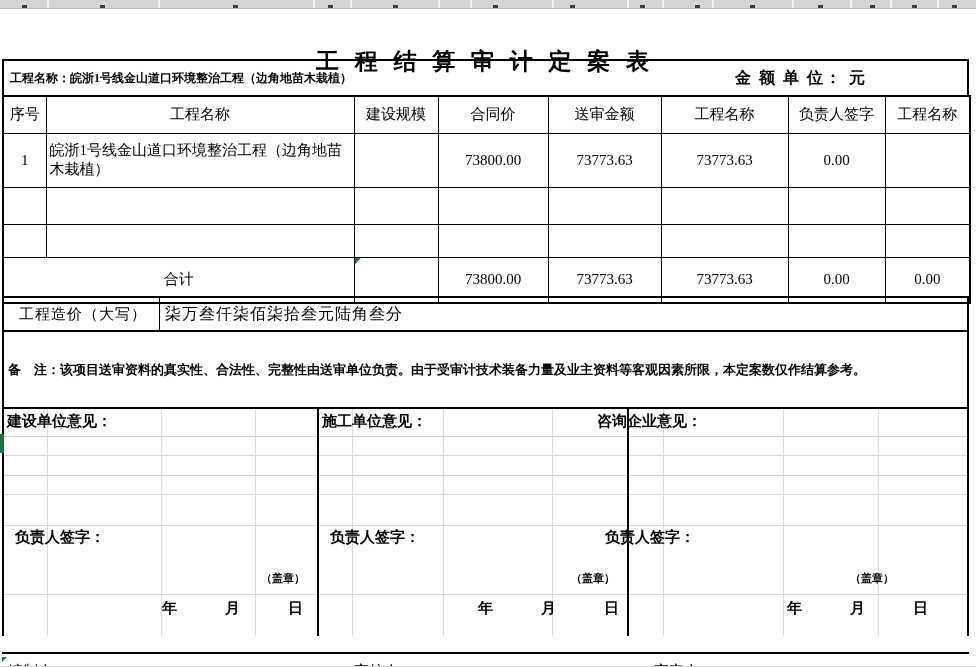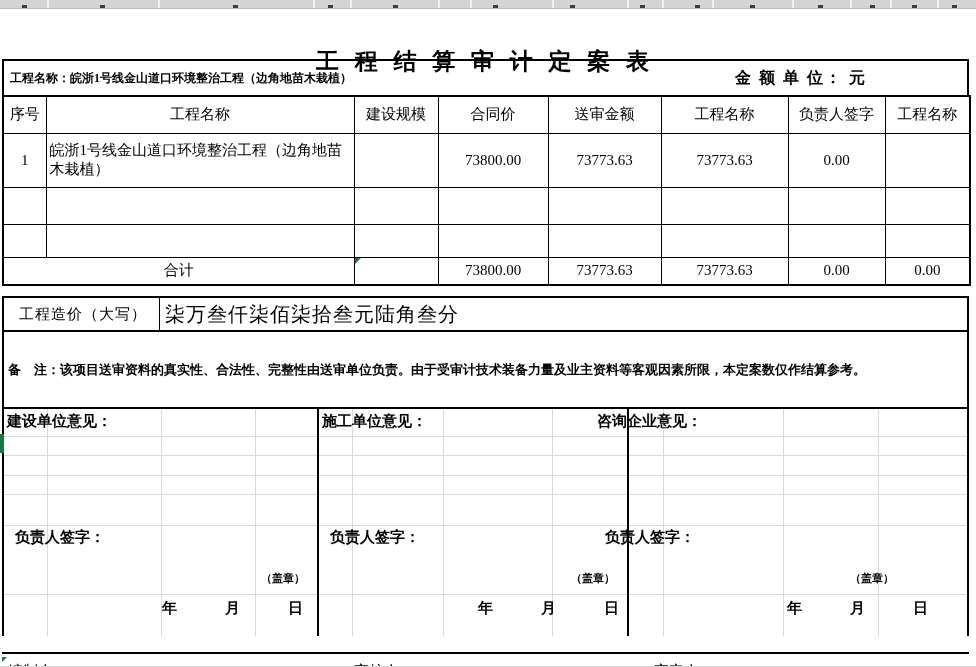--- a/index.html
+++ b/index.html
@@ -27,21 +27,21 @@
   td.c{text-align:center;}
   td.namecell{text-align:left;vertical-align:middle;line-height:19px;padding:2px 4px;}
   td.rel{position:relative;}
   .tri{position:absolute;left:0;top:0;width:0;height:0;
     border-top:6px solid #217346;border-right:6px solid transparent;}
   
   .words{position:absolute;left:2px;top:296px;width:967px;height:36px;box-sizing:border-box;
     border:2px solid #000;display:flex;}
   .words .wlabel{width:156px;box-sizing:border-box;border-right:1px solid #000;
     display:flex;align-items:center;padding-left:15px;font-size:15px;letter-spacing:1px;white-space:nowrap;}
-  .words .wvalue{flex:1;display:flex;align-items:center;padding-left:5px;font-size:20px;letter-spacing:1px;white-space:nowrap;}
+  .words .wvalue{flex:1;display:flex;align-items:center;padding-left:5px;font-size:16px;letter-spacing:1px;white-space:nowrap;}
   
   .note{position:absolute;left:2px;top:332px;width:967px;height:75px;box-sizing:border-box;
     border-left:2px solid #000;border-right:2px solid #000;}
   .note .ntext{position:absolute;left:4px;top:29px;font-size:13px;font-weight:bold;white-space:nowrap;}
   
   .opinions{position:absolute;left:2px;top:407px;width:967px;height:229px;box-sizing:border-box;
     border-top:2px solid #000;border-left:2px solid #000;border-right:2px solid #000;overflow:hidden;font-weight:bold;}
   .gv{position:absolute;top:0;bottom:0;width:1px;background:#d9d9d9;}
   .gh{position:absolute;left:0;right:0;height:1px;background:#d9d9d9;}
   .opdiv{position:absolute;top:0;bottom:0;width:2px;background:#000;}
@@ -148,21 +148,21 @@
     <tr style="height:33px">
       <td class="c"></td>
       <td class="namecell"></td>
       <td class="c"></td>
       <td class="c"></td>
       <td class="c"></td>
       <td class="c"></td>
       <td class="c"></td>
       <td class="c"></td>
     </tr>
-    <tr style="height:28px">
+    <tr style="height:46px">
       <td class="c" colspan="2">合计</td>
       <td class="c rel">
         <span class="tri"></span>
         <span></span>
       </td>
       <td class="c">73800.00</td>
       <td class="c">73773.63</td>
       <td class="c">73773.63</td>
       <td class="c">0.00</td>
       <td class="c">0.00</td>

